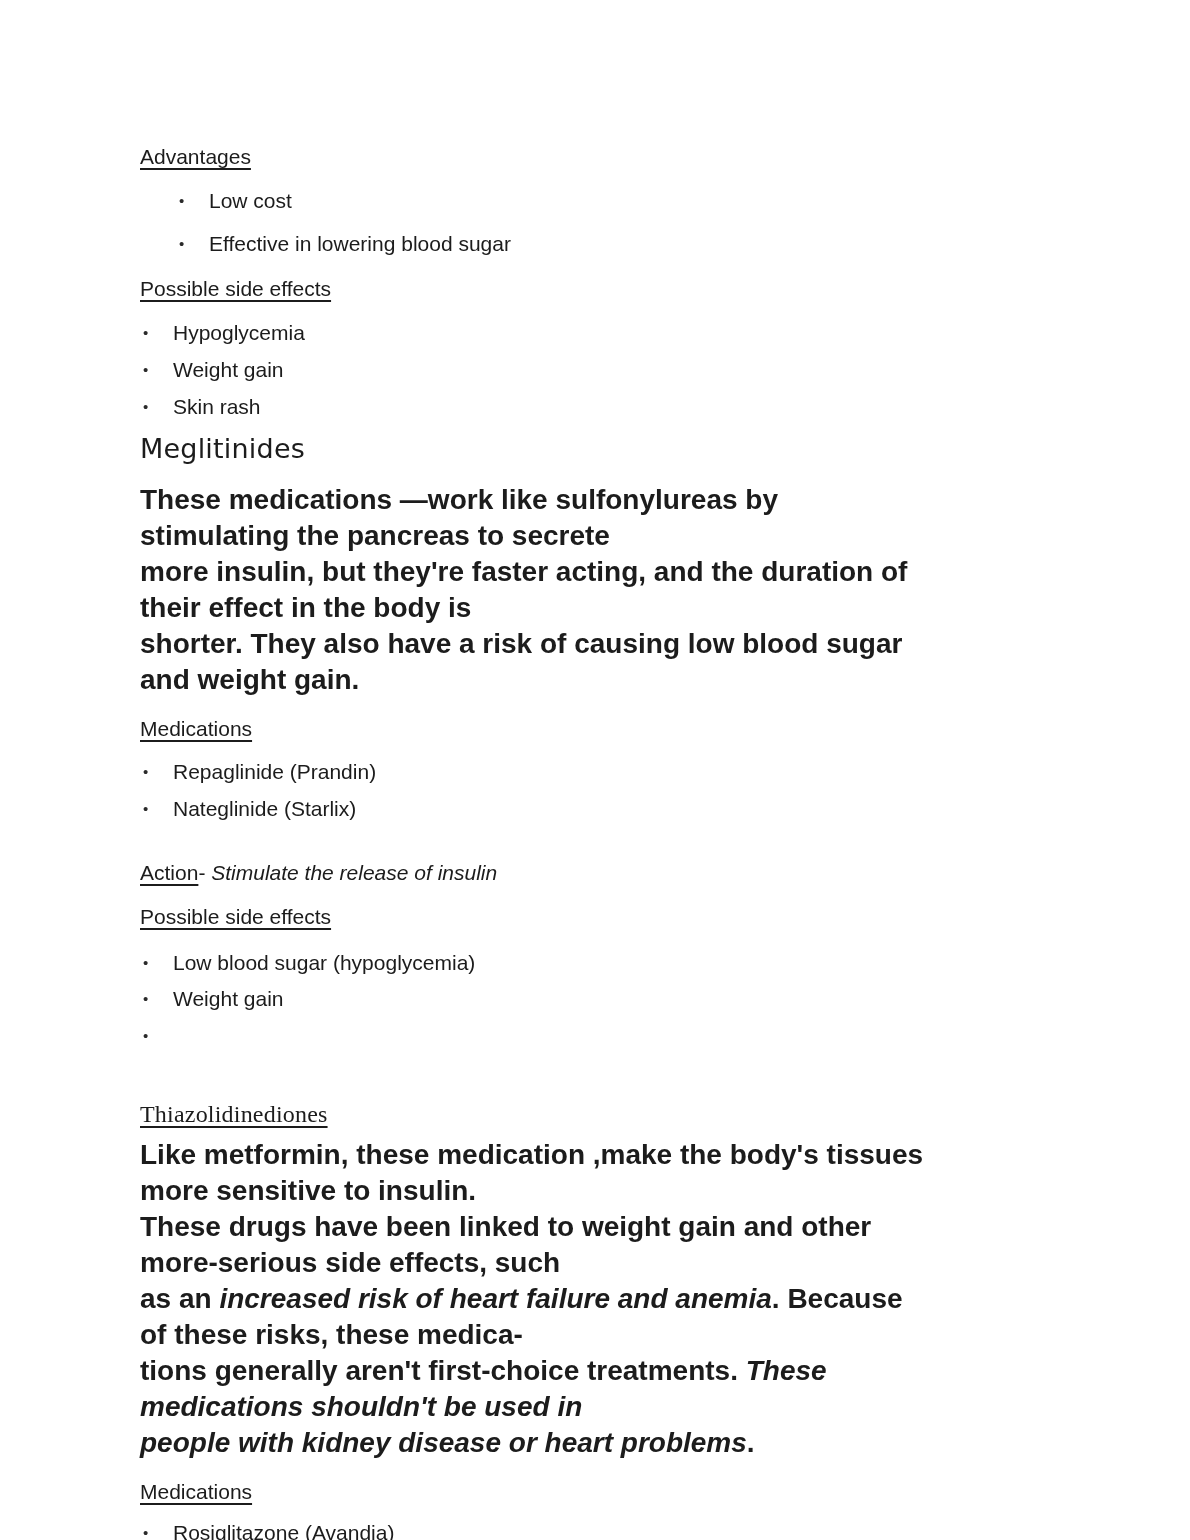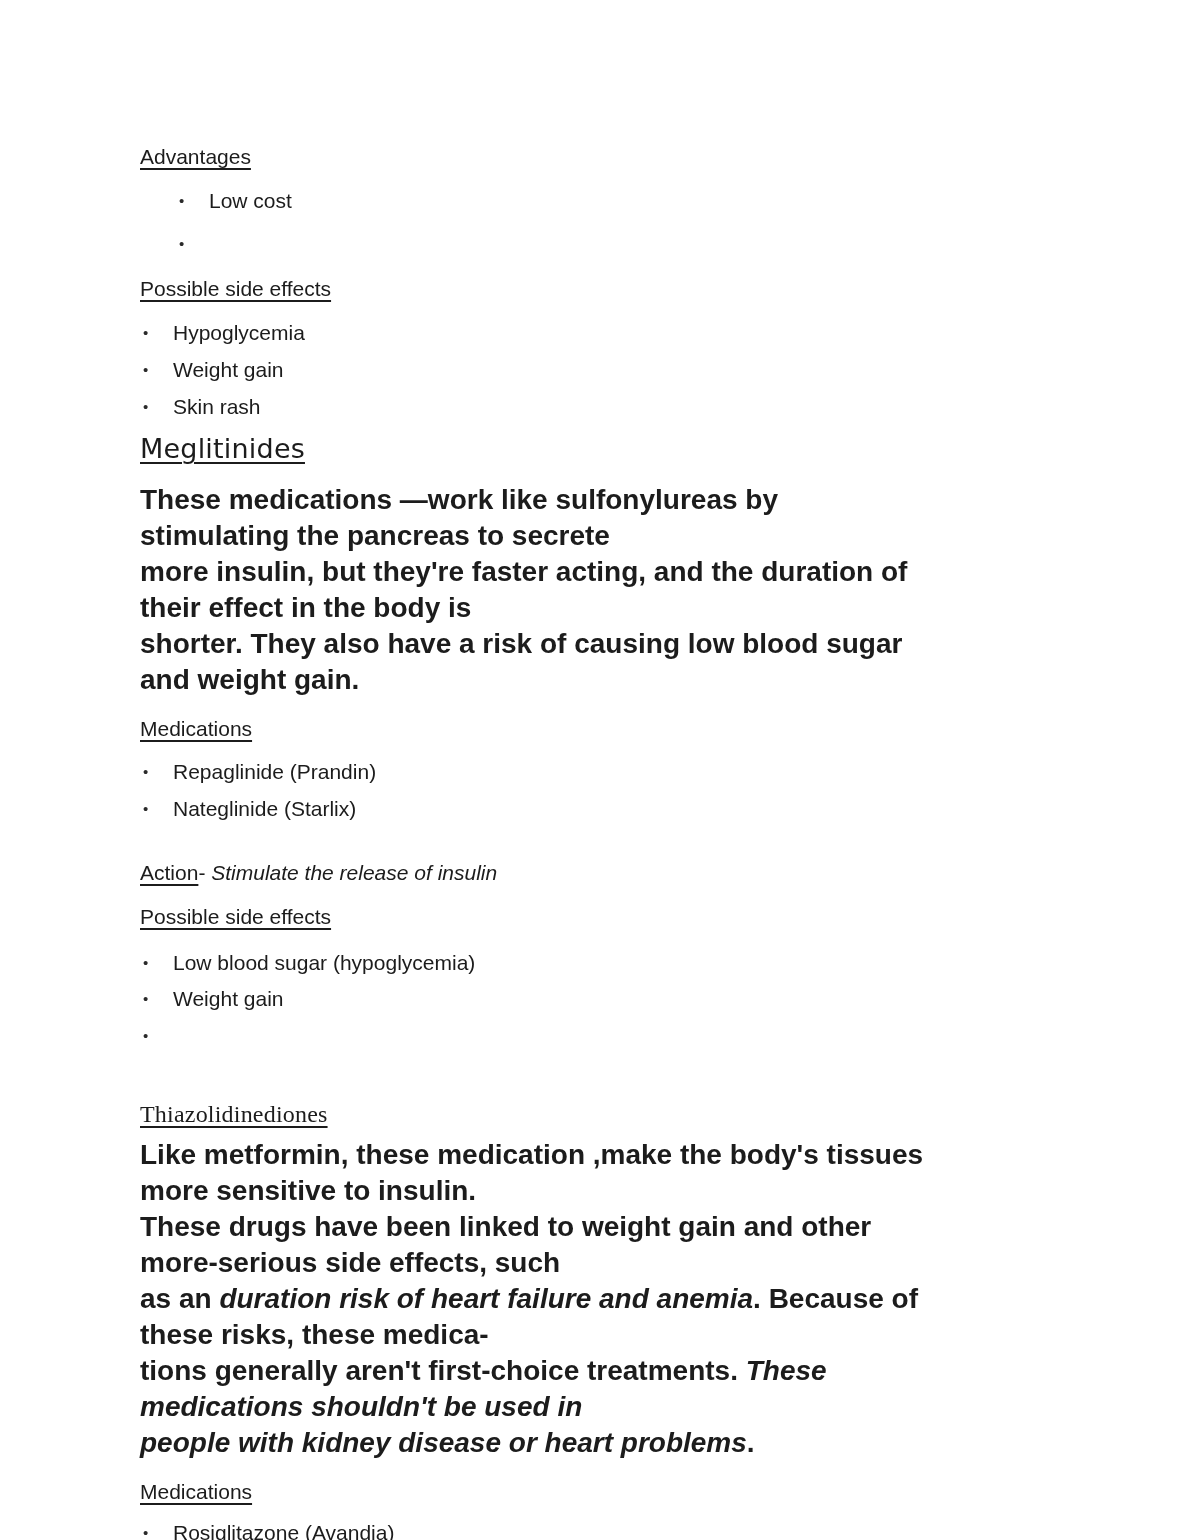--- a/index.html
+++ b/index.html
@@ -24,21 +24,20 @@
     text-decoration: underline;
     text-decoration-thickness: 2px;
     text-underline-offset: 4px;
   }
   .h-big {
     font-family: "DejaVu Sans", sans-serif;
     font-size: 27px;
     line-height: 34px;
     font-weight: normal;
     margin: 0;
-    text-decoration: underline;
     text-decoration-thickness: 2px;
     text-underline-offset: 4px;
     letter-spacing: 0.2px;
   }
   .h-mid {
     font-family: Liberation Serif, serif;
     font-size: 24px;
     line-height: 30px;
     font-weight: normal;
     margin: 0;
@@ -87,20 +86,21 @@
   <div class="content">
 
     <h3 class="h-small">Advantages</h3>
 
     <div class="li indent1" style="margin-top:17px">
       <span class="bullet">•</span>
       <span>Low cost</span>
     </div>
     <div class="li indent1" style="margin-top:16px">
       <span class="bullet">•</span>
+      <span>Effective in lowering blood sugar</span>
     </div>
 
     <h3 class="h-small" style="margin-top:18px">Possible side effects</h3>
 
     <div class="li indent2" style="margin-top:17px">
       <span class="bullet">•</span>
       <span>Hypoglycemia</span>
     </div>
     <div class="li indent2" style="margin-top:10px">
       <span class="bullet">•</span>
@@ -142,21 +142,21 @@
       <span>Weight gain</span>
     </div>
     <div class="li indent2" style="margin-top:10px">
       <span class="bullet">•</span>
     </div>
 
     <h2 class="h-mid" style="margin-top:50px">Thiazolidinediones</h2>
 
     <p class="para" style="margin-top:8px"><span>Like metformin, these medication ,make the body's tissues more sensitive to insulin.
 These drugs have been linked to weight gain and other more-serious side effects, such
-as an </span><span class="it">duration risk of heart failure and anemia</span><span>. Because of these risks, these medica-
+as an </span><span class="it">increased risk of heart failure and anemia</span><span>. Because of these risks, these medica-
 tions generally aren't first-choice treatments. </span><span class="it">These medications shouldn't be used in
 people with kidney disease or heart problems</span><span>.</span></p>
 
     <h3 class="h-small" style="margin-top:17px">Medications</h3>
 
     <div class="li indent2" style="margin-top:14px">
       <span class="bullet">•</span>
       <span>Rosiglitazone (Avandia)</span>
     </div>
     <div class="li indent2" style="margin-top:10px">

